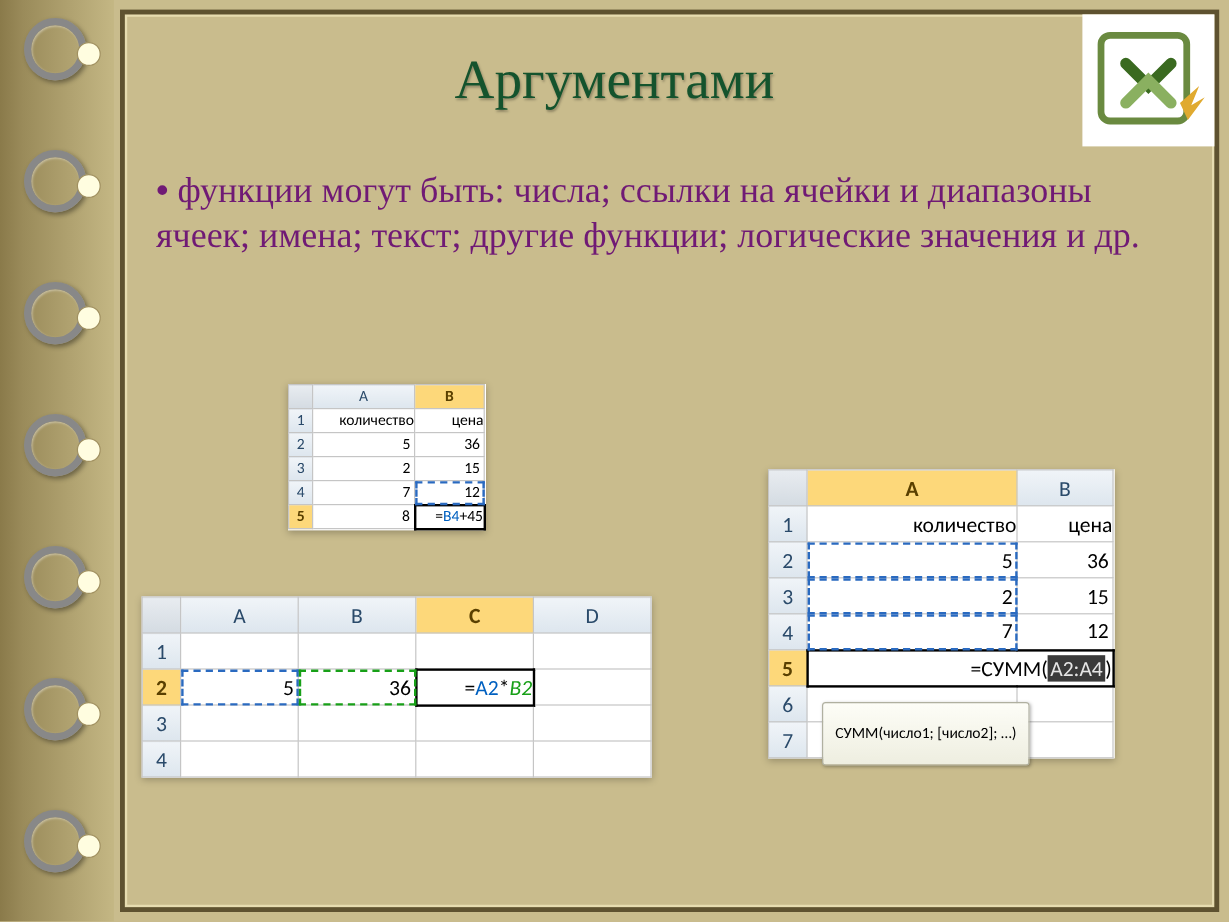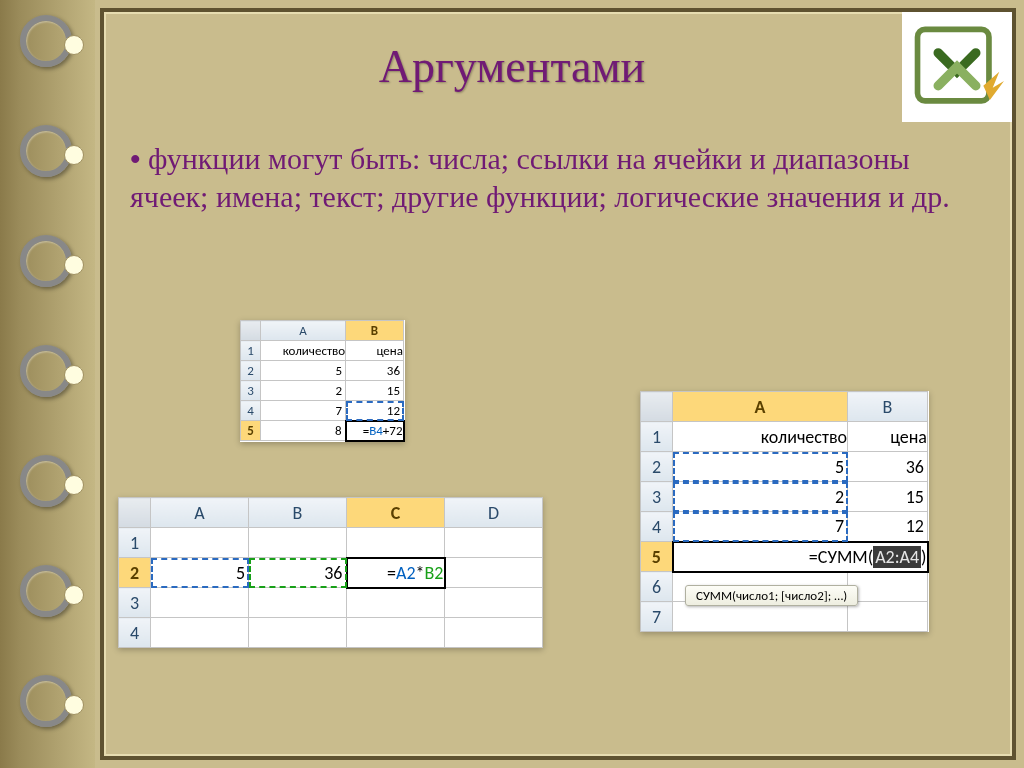--- a/index.html
+++ b/index.html
@@ -44,21 +44,21 @@
     left: 100px; right: 8px; top: 8px; bottom: 8px;
     border: 4px solid #5e5230;
     box-shadow: inset 0 0 0 2px #e6dcb0;
   }
   .title {
     position: absolute;
     top: 40px;
     left: 0; right: 0;
     text-align: center;
     font-size: 46px;
-    color: #701a75;
+    color: #14532d;
     text-shadow: 1px 1px 2px rgba(0,0,0,0.3);
   }
   .excel-logo {
     position: absolute;
     top: 12px; right: 12px;
     width: 110px; height: 110px;
     background: #fff;
     padding: 8px;
     z-index: 3;
   }
@@ -106,29 +106,29 @@
     width: 20px;
   }
   .xl td.rowhdr.sel { background: #fdd87a; color: #5a4000; font-weight: bold; }
   .xl td { background: #fff; }
   .xl td.left { text-align: right; padding-left: 3px; }
   .xl td.right { text-align: right; padding-right: 3px; }
   .xl td.active { border: 2px solid #000; }
   .xl td.marquee { outline: 2px dashed #2a6ac0; outline-offset: -2px; }
   .formula { color: #000; }
   .formula .ref1 { color: #0060c0; }
-  .formula .ref2 { color: #18a018; }
+  .formula .ref2 { color: #18a018; font-style: italic; }
   .tooltip {
     position: absolute;
     background: linear-gradient(#fdfdf7, #eeeee0);
     border: 1px solid #b0b0a0;
     border-radius: 3px;
     font-family: Calibri, Arial, sans-serif;
     font-size: 13px;
-    padding: 2px 10px;
+    padding: 18px 10px;
     box-shadow: 1px 1px 3px rgba(0,0,0,0.3);
     z-index: 5;
   }
   .hlref { background: #3a3a3a; color: #e5e5e5; padding: 0 2px; }
 
   
   #t1 { top: 320px; left: 240px; }
   #t1 th, #t1 td { height: 20px; }
   #t1 .colA { width: 85px; }
   #t1 .colB { width: 58px; }
@@ -195,21 +195,21 @@
   </tr>
   <tr>
     <td class="rowhdr">4</td>
     <td class="right">7</td>
     <td class="right marquee">12</td>
   </tr>
   <tr>
     <td class="rowhdr sel">5</td>
     <td class="right">8</td>
     <td class="left active formula">
-      <span>=</span><span class="ref1">B4</span><span>+72</span>
+      <span>=</span><span class="ref1">B4</span><span>+45</span>
     </td>
   </tr>
 </tbody>
   </table>
 
 <table id="t2" class="xl">
   <tbody>
       <tr>
     <th class="corner"></th>
     <th class="col">A</th>

